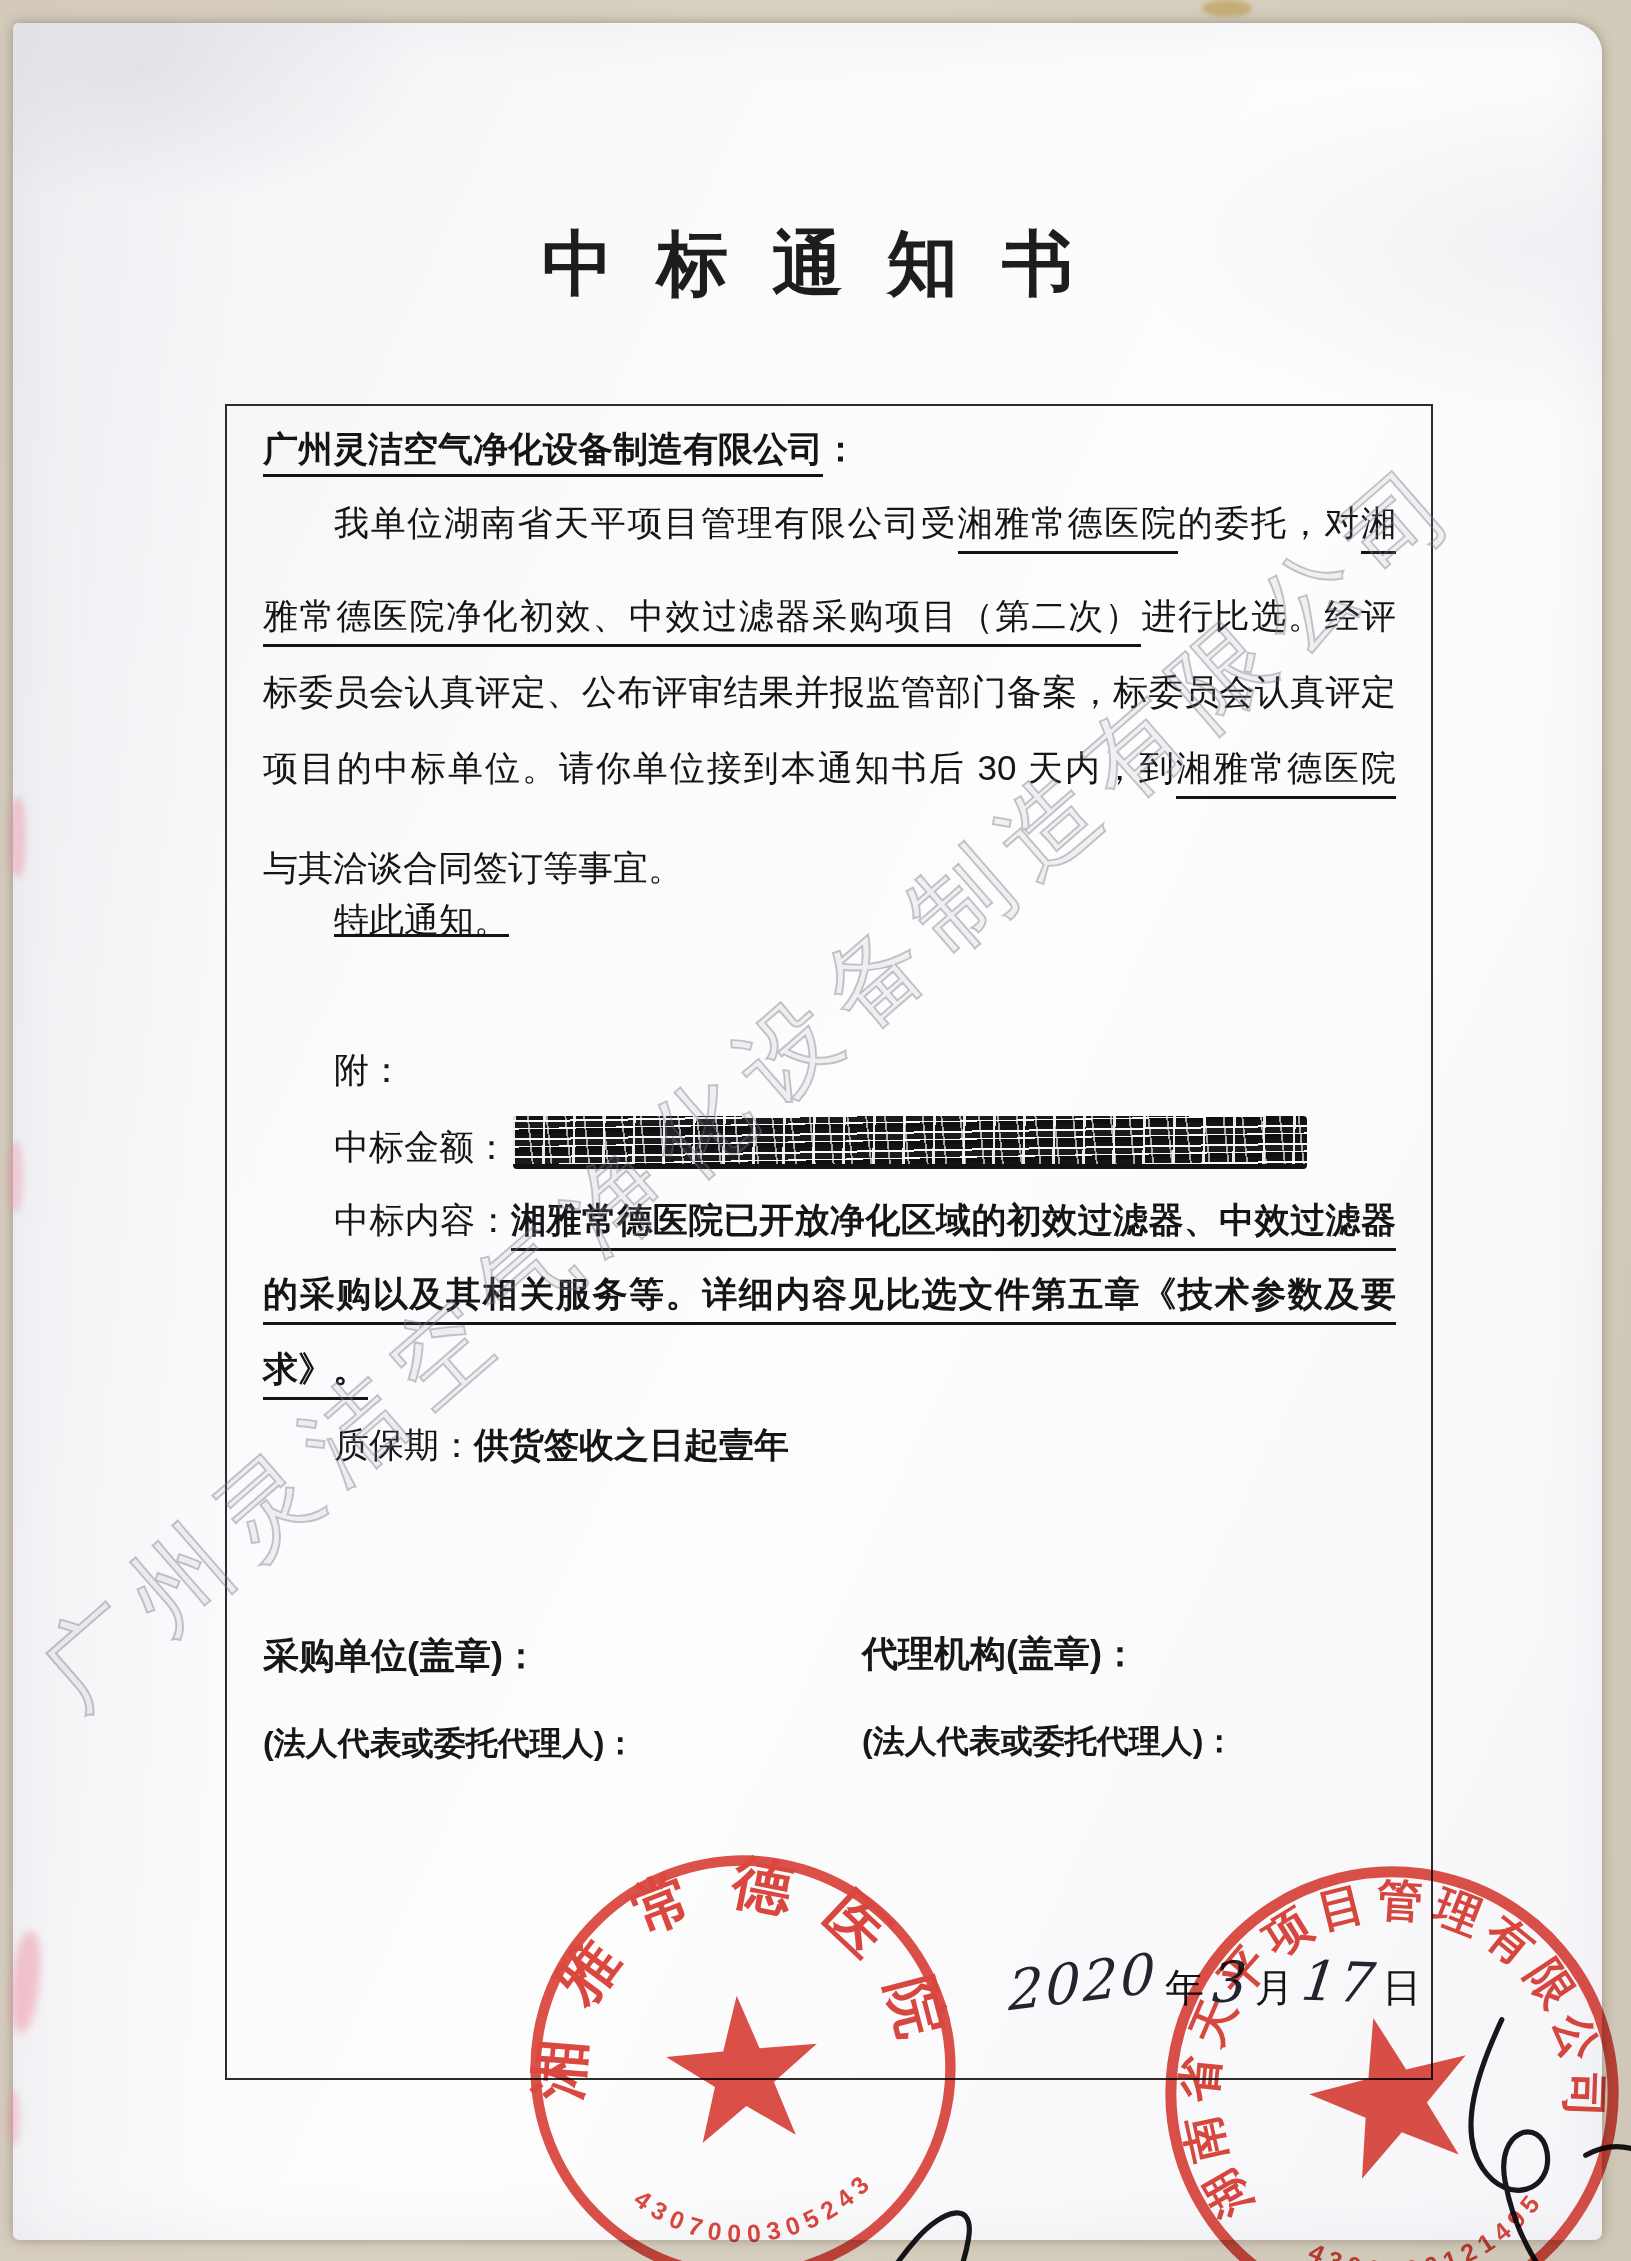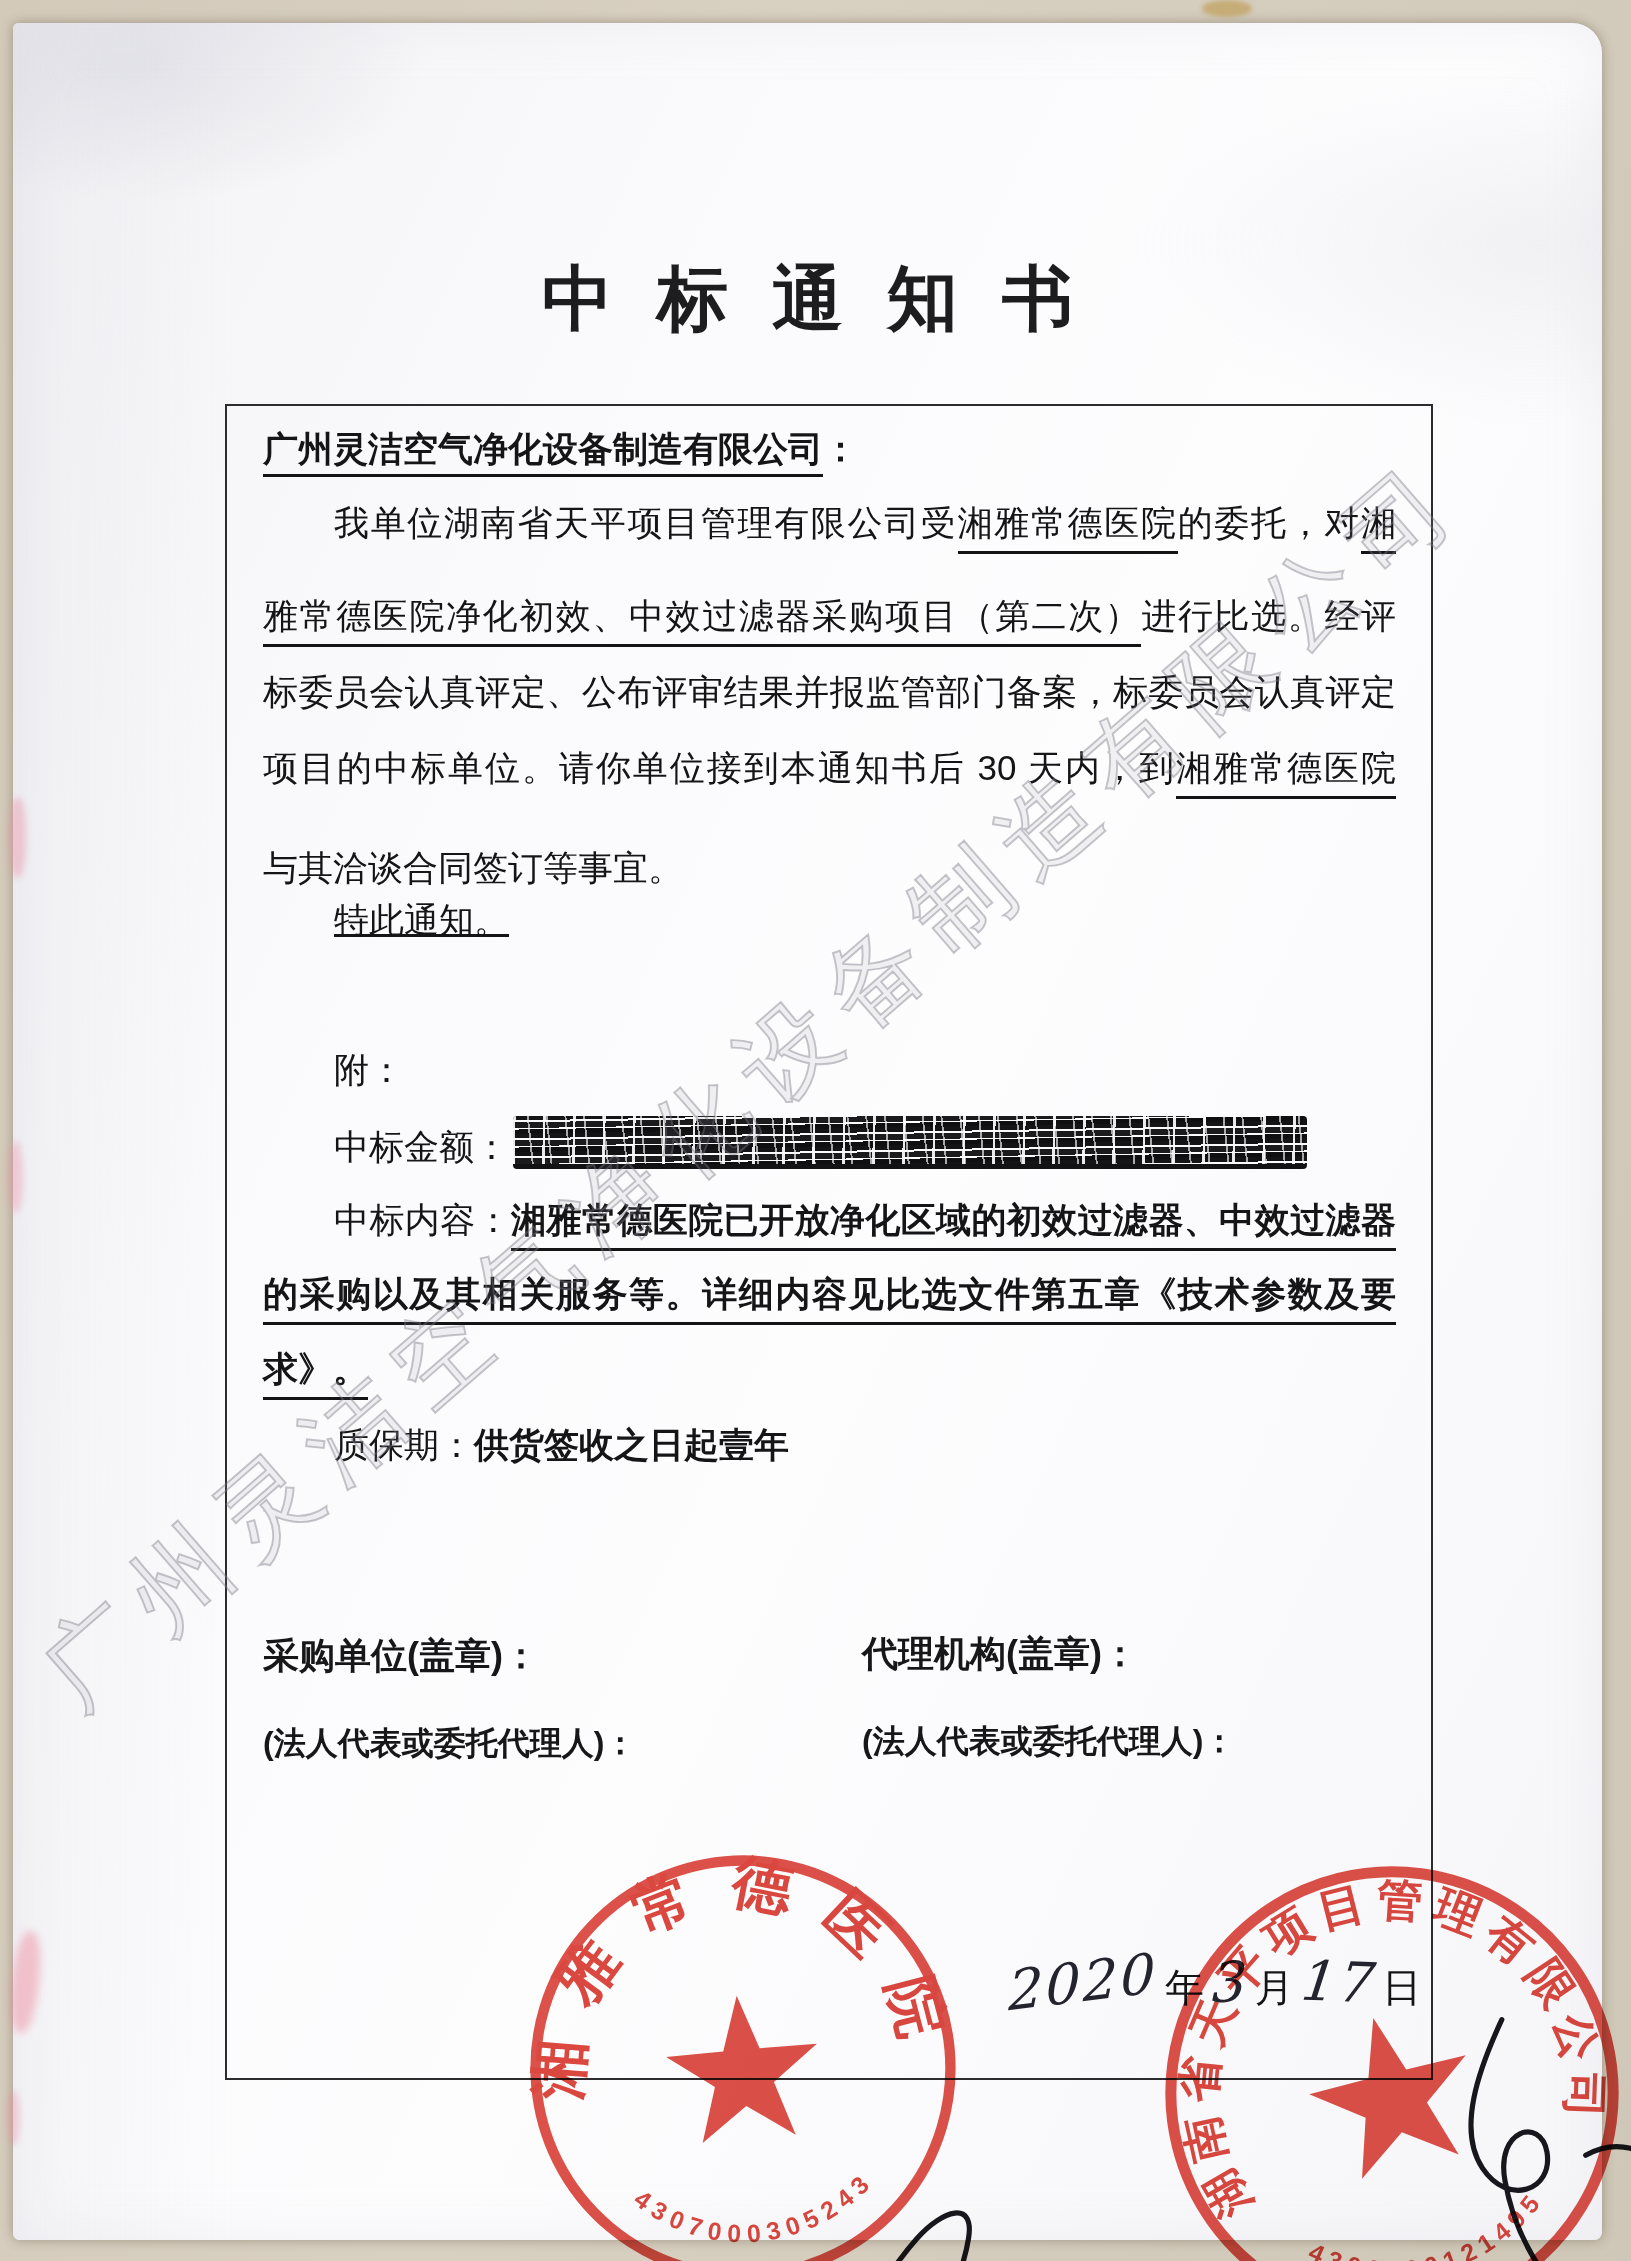--- a/index.html
+++ b/index.html
@@ -17,21 +17,21 @@
   }
   .paper::before{content:"";position:absolute;inset:0;border-radius:inherit;pointer-events:none;
     background:
       radial-gradient(413px 194px at 8% 2%, rgba(185,185,198,.28), transparent 70%),
       radial-gradient(581px 258px at 96% 10%, rgba(200,200,212,.20), transparent 70%),
       linear-gradient(90deg, rgba(205,205,215,.14), transparent 14%);}
   .title{
     position:absolute;left:0;right:0;top:194px;text-align:center;
     font-family:"Liberation Serif","DejaVu Serif",serif;
     font-size:71px;font-weight:600;color:#1d1d20;
-    letter-spacing:.62em;text-indent:.62em;white-space:nowrap;margin-top:35px;
+    letter-spacing:.62em;text-indent:.62em;white-space:nowrap;
   }
   .box{
     position:absolute;left:212px;top:381px;width:1204px;height:1672px;
     border:2.6px solid #2c2c2e;
   }
   .line{position:absolute;left:36px;width:1133px;font-size:35px;line-height:49px;color:#151517;
     font-weight:500;white-space:nowrap;}
   .jline{white-space:normal;text-align:justify;text-align-last:justify;}
   .indent{padding-left:71px;width:1062px;}
   .u{border-bottom:3.2px solid #141416;padding-bottom:9px;}

